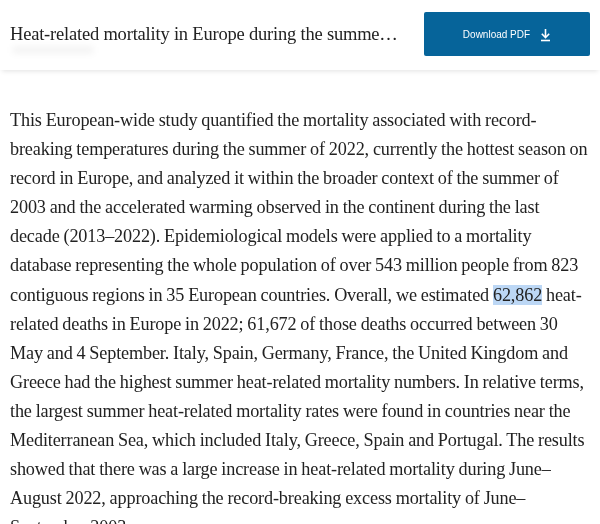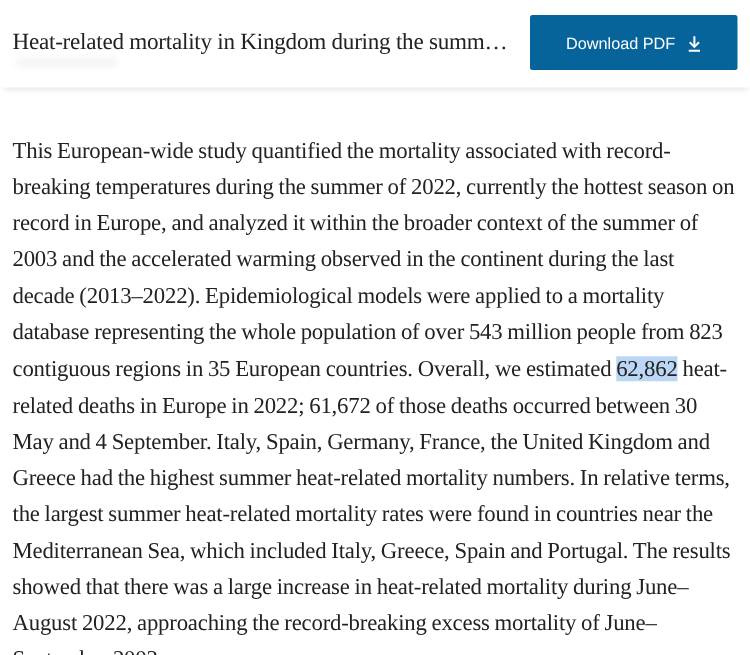--- a/index.html
+++ b/index.html
@@ -51,21 +51,21 @@
       position: absolute;
       left: 424px;
       top: 12px;
       width: 166px;
       height: 44px;
       background: #06649a;
       color: #ffffff;
       border: none;
       border-radius: 2px;
       font-family: "Liberation Sans", "DejaVu Sans", sans-serif;
-      font-size: 13px;
+      font-size: 10px;
       display: flex;
       align-items: center;
       justify-content: center;
       gap: 10px;
       cursor: pointer;
     }
     .download-icon {
       display: inline-block;
       width: 11px;
       height: 14px;
@@ -86,21 +86,21 @@
       margin-top: 30px;
     }
     .highlight {
       background: #bcd7f5;
     }
   </style>
 </head>
 <body>
 
 <div class="header">
-  <div class="header-title">Heat-related mortality in Kingdom during the summe…</div>
+  <div class="header-title">Heat-related mortality in Europe during the summe…</div>
   <div class="header-title-ghost"></div>
   <button class="download-btn">
     <span>Download PDF</span>
     <span class="download-icon">
       <svg width="11" height="14" viewBox="0 0 11 14">
         <path d="M5.5 1 V9" stroke="#ffffff" stroke-width="1.6" fill="none"></path>
         <path d="M1.8 5.8 L5.5 9.5 L9.2 5.8" stroke="#ffffff" stroke-width="1.6" fill="none"></path>
         <path d="M1 12.5 H10" stroke="#ffffff" stroke-width="1.6"></path>
       </svg>
     </span>

